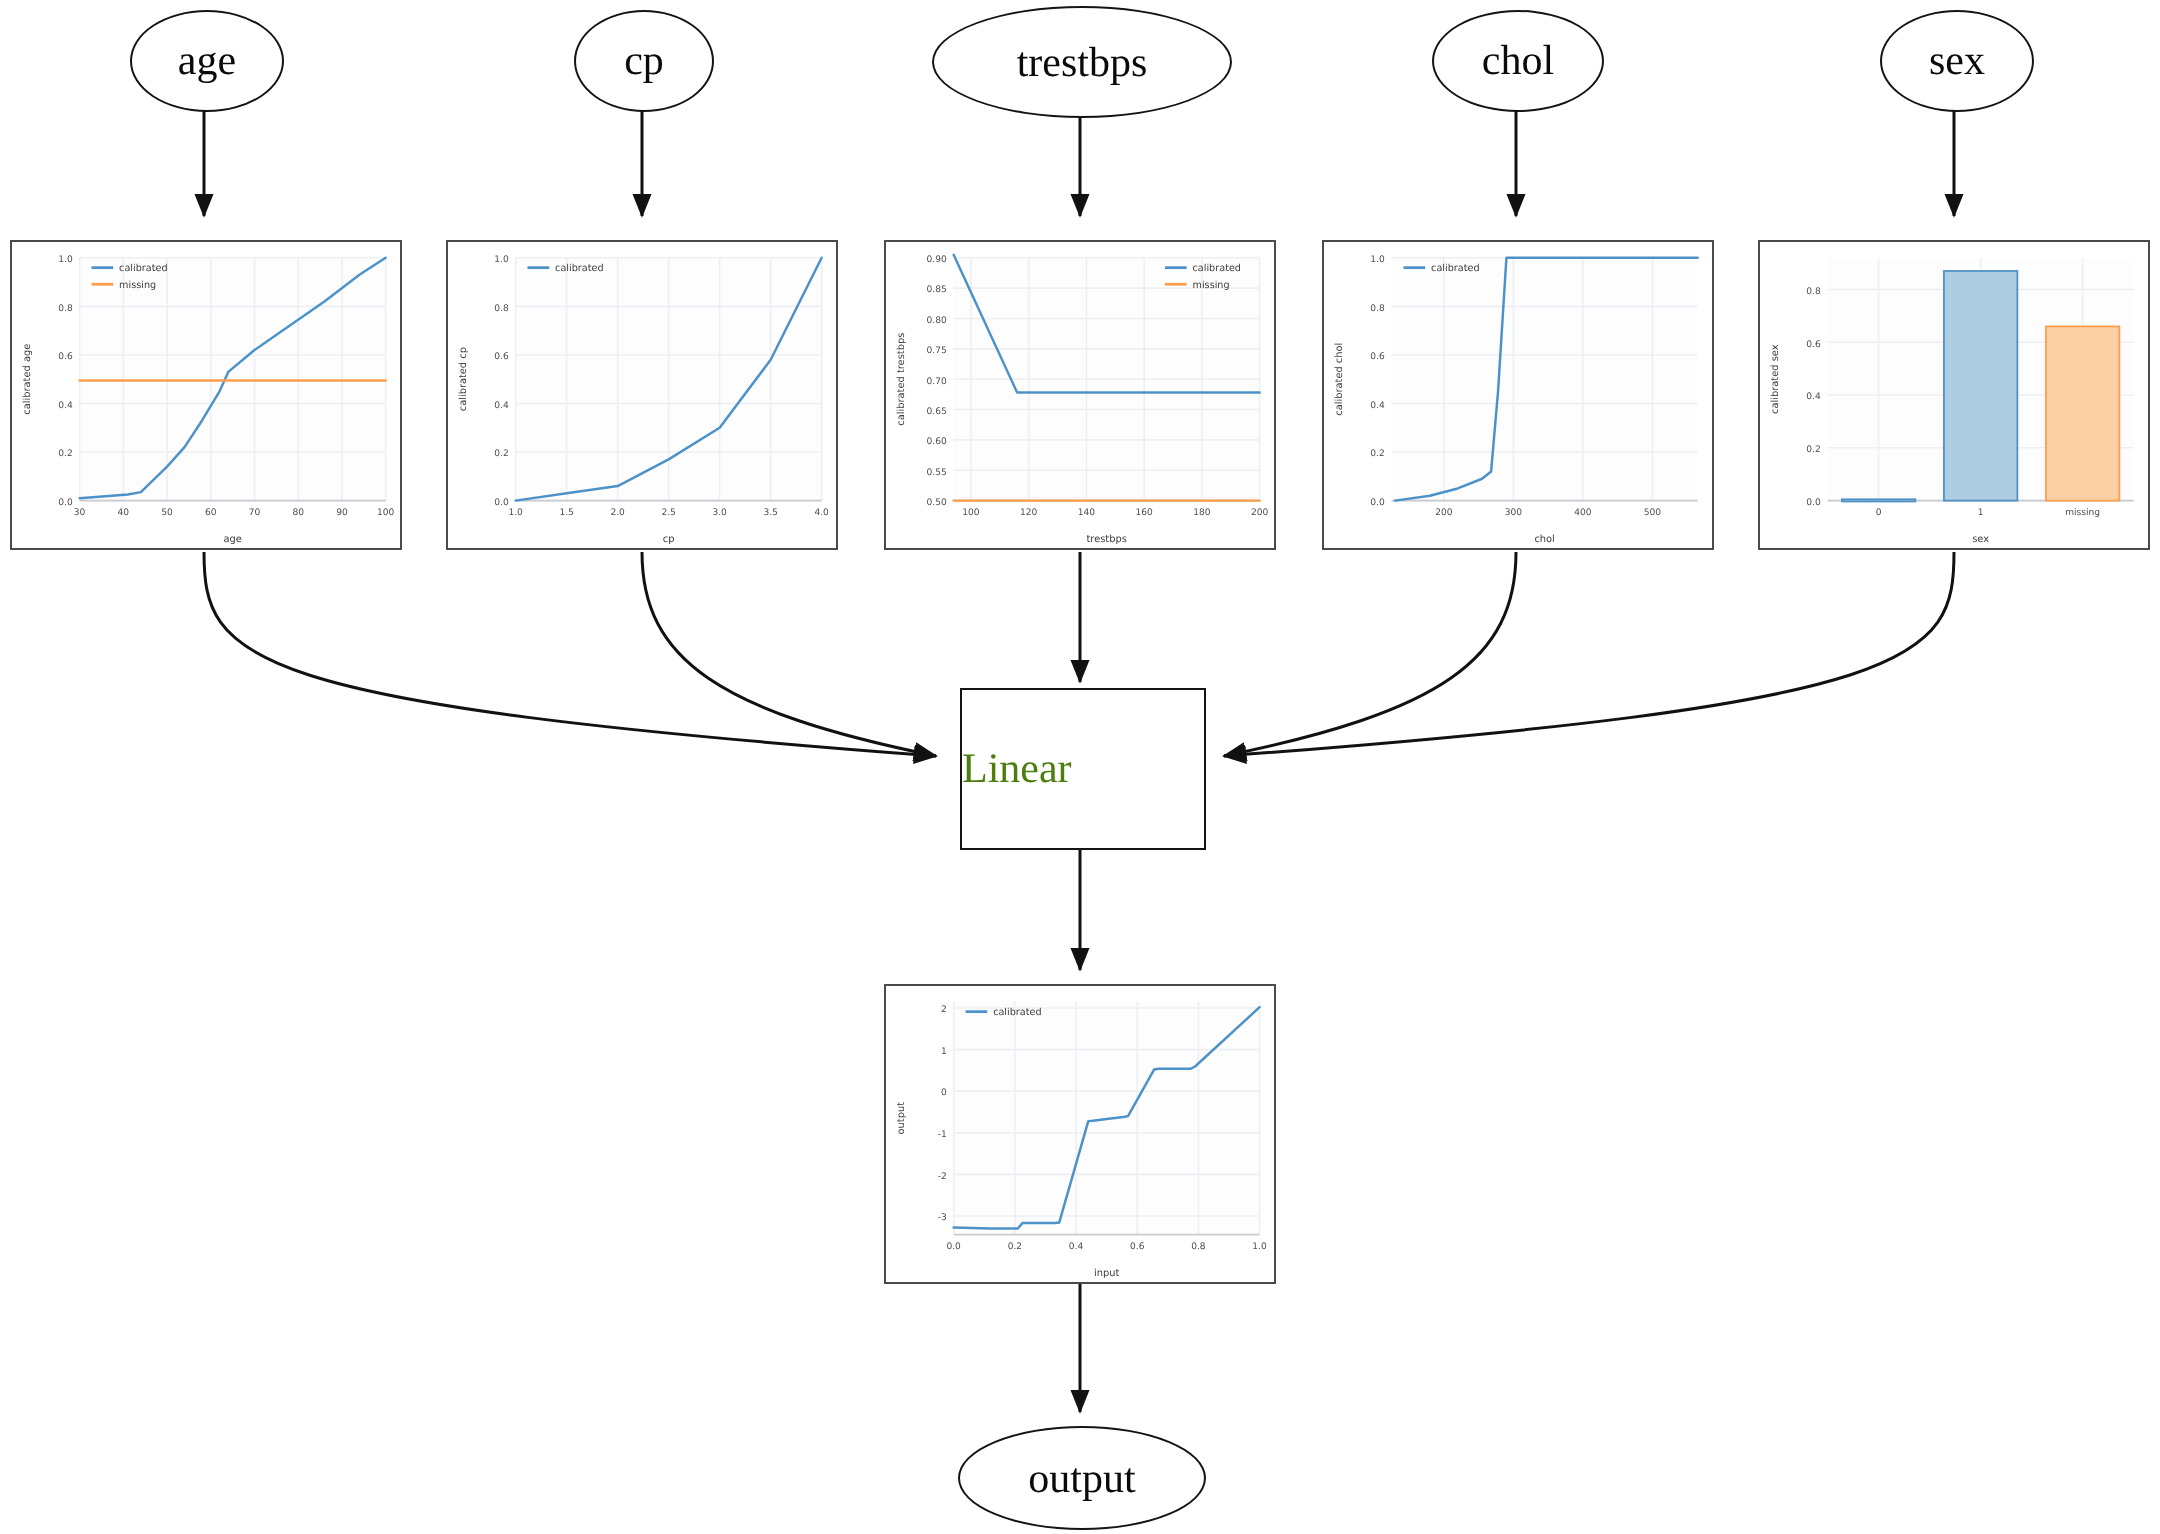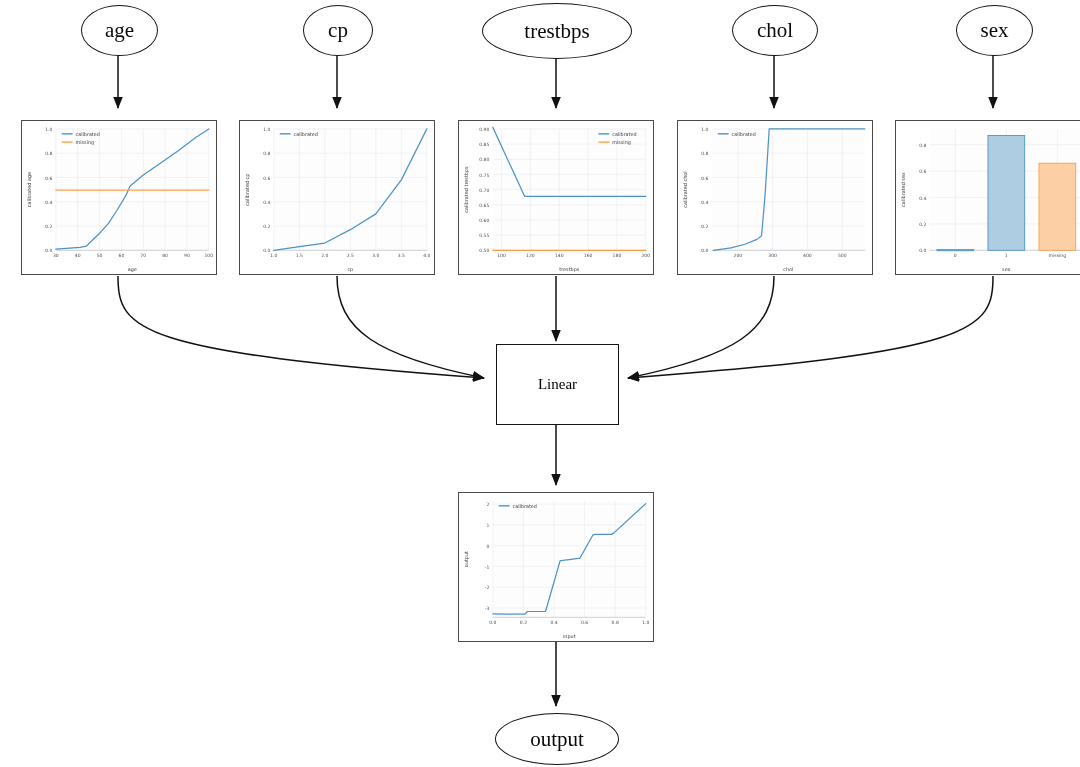--- a/index.html
+++ b/index.html
@@ -1,33 +1,33 @@
 <!DOCTYPE html>
 <html><head>
 <meta charset="utf-8">
 <style>
   html,body{margin:0;padding:0;}
   body{
     width:1080px;height:767px;background:#ffffff;position:relative;
     font-family:"Liberation Serif", serif;overflow:hidden;
   }
-  .stage{position:absolute;left:16px;top:0;width:1028px;height:767px;}
+  .stage{position:absolute;left:0;top:0;width:1028px;height:767px;}
   svg.edges{position:absolute;left:0;top:0;width:1080px;height:767px;pointer-events:none;}
 
   
   .node-ellipse{
     position:absolute;border:1.4px solid #141414;border-radius:50%;
     background:#fff;display:flex;align-items:center;justify-content:center;
     font-family:"Liberation Serif", serif;color:#0a0a0a;
     font-size:21px;line-height:1;
   }
   .node-rect{
     position:absolute;border:1.5px solid #141414;background:#fff;
-    display:flex;align-items:center;justify-content:center;
-    font-family:"Liberation Serif", serif;color:#000000;font-size:15px;
+    display:flex;align-items:center;
+    font-family:"Liberation Serif", serif;color:#4d7c0f;font-size:21px;
   }
 
   
   .panel{
     position:absolute;background:#ffffff;border:1.6px solid #4a4a4a;
     box-sizing:border-box;
   }
   .plotwrap{position:absolute;left:0;top:0;width:100%;height:100%;}
   .plotwrap svg{display:block;width:100%;height:100%;}
 

